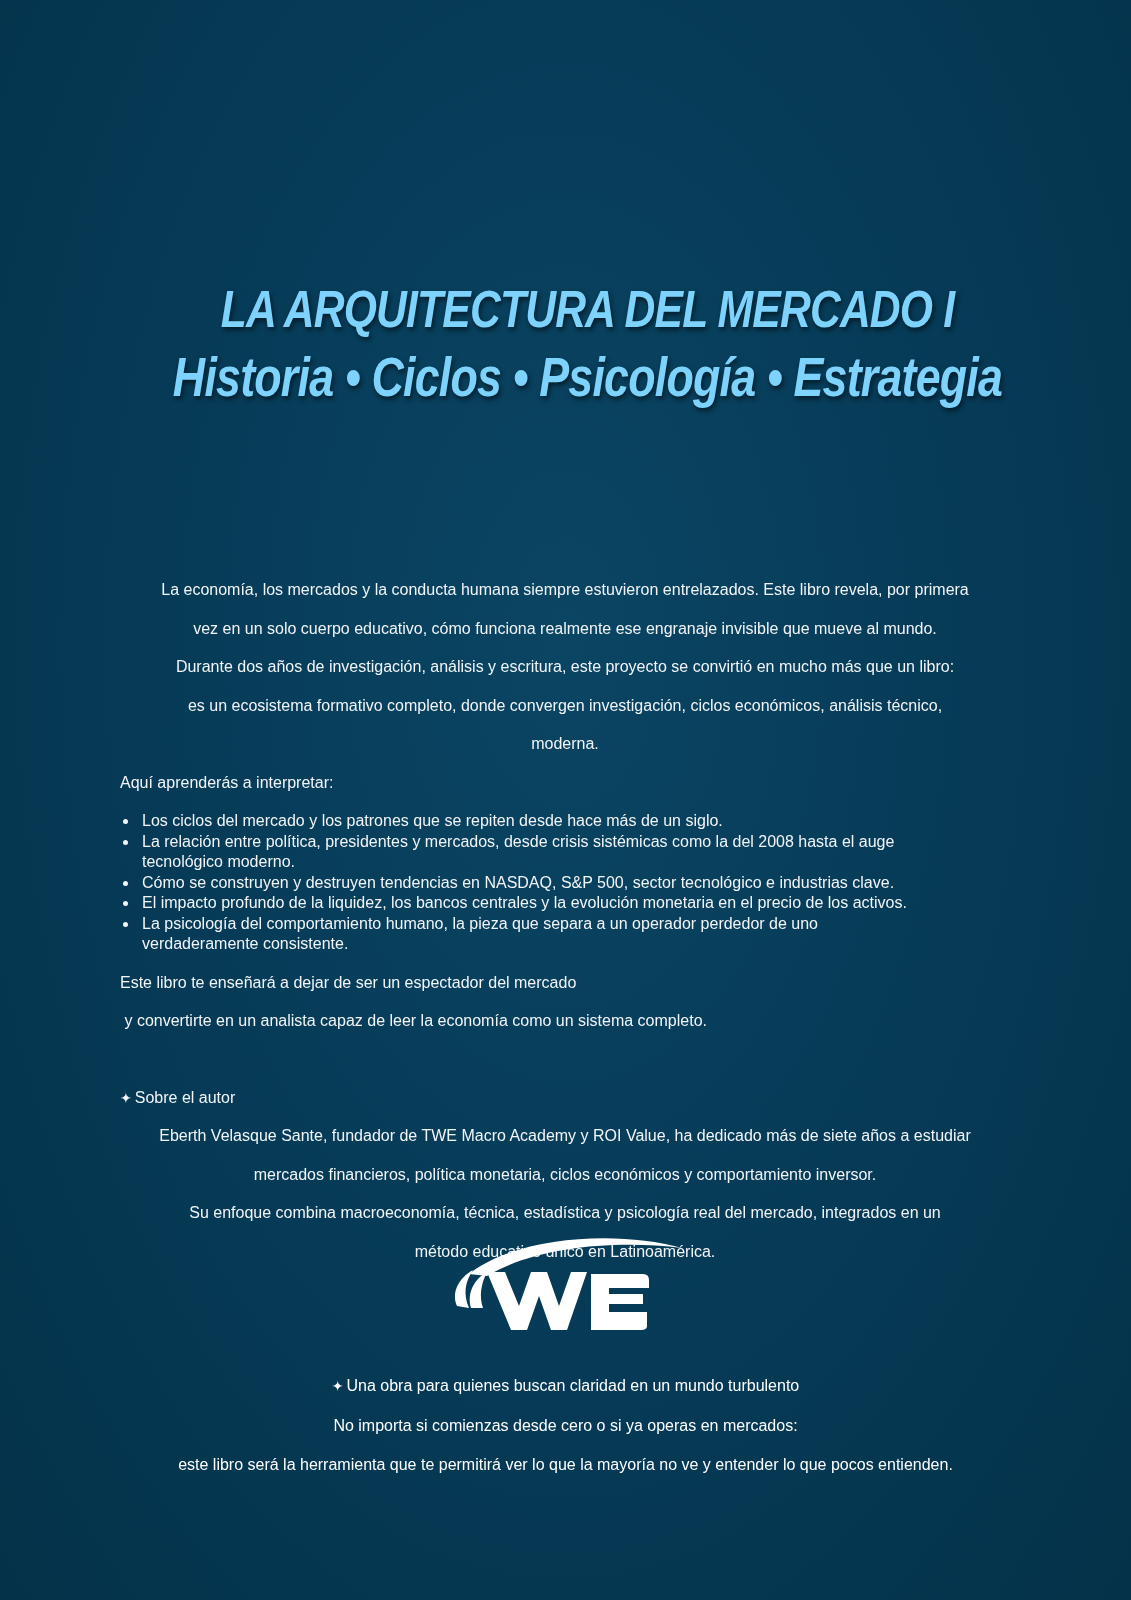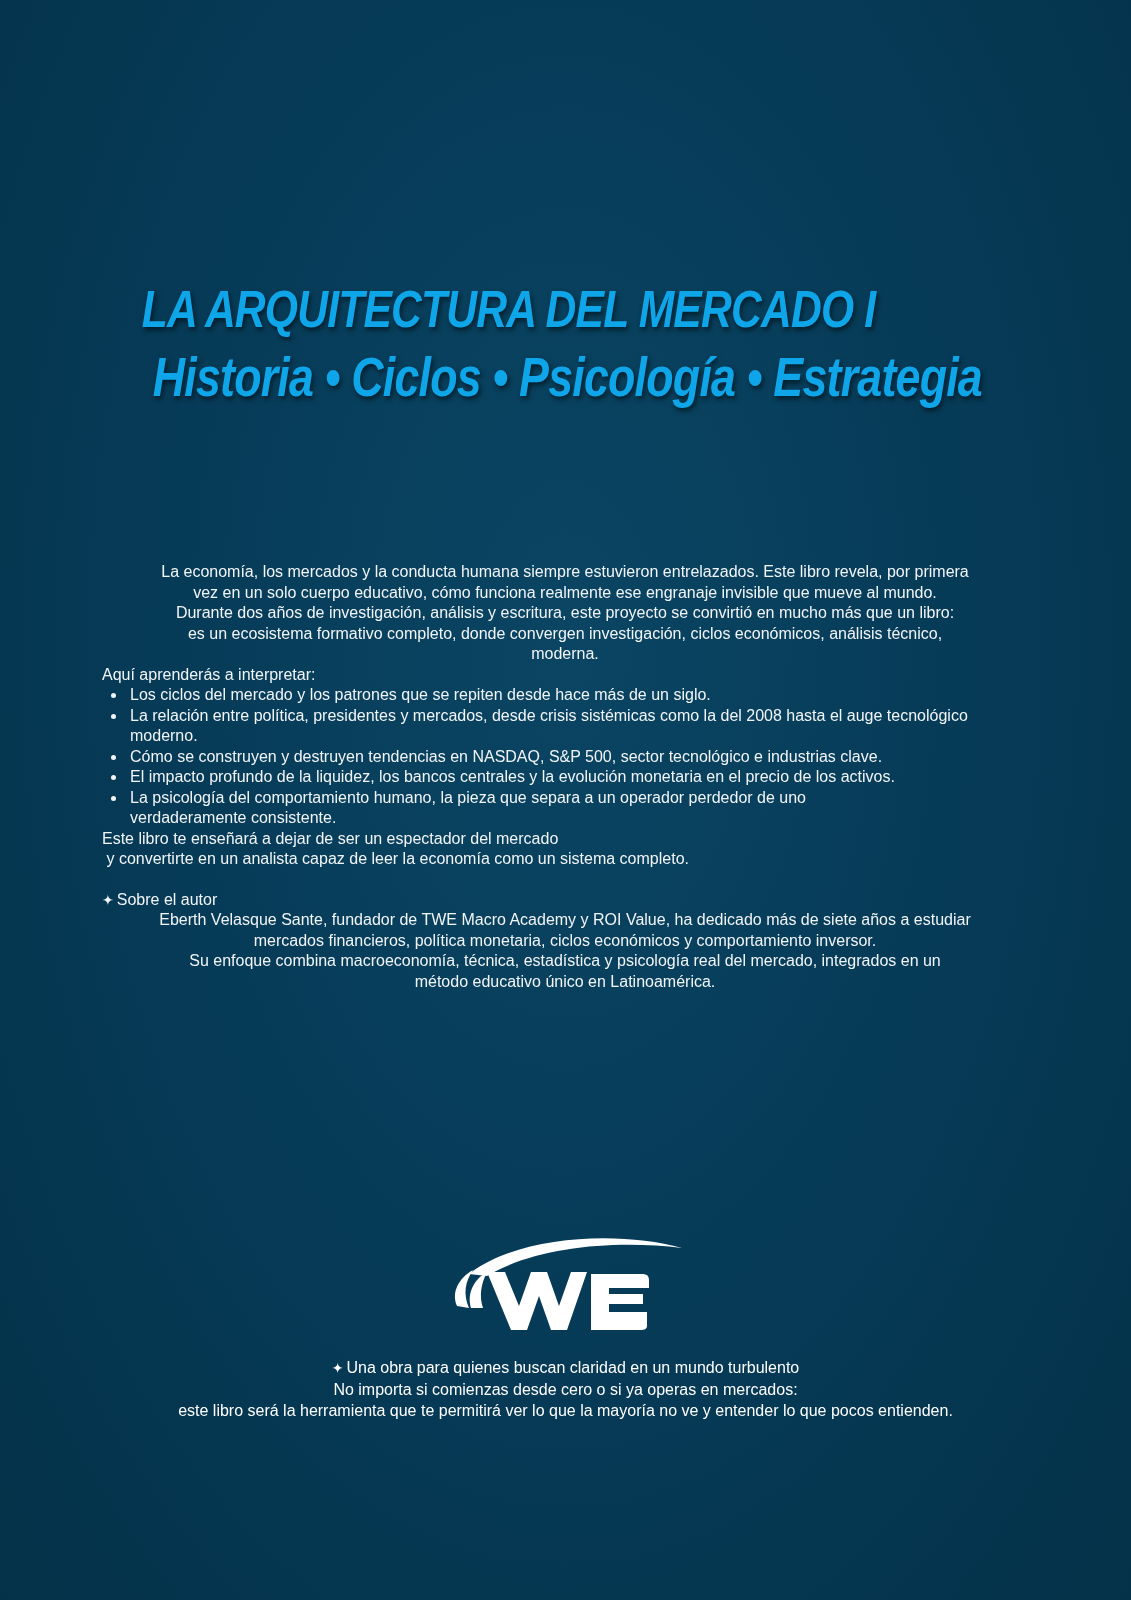--- a/index.html
+++ b/index.html
@@ -6,36 +6,37 @@
   body {
     width:1131px; height:1600px; overflow:hidden;
     background:#063a56;
     background-image: radial-gradient(ellipse at 50% 40%, #0a4563 0%, #063a56 55%, #043249 100%);
     font-family:"Liberation Sans", sans-serif;
     color:#ffffff;
     position:relative;
   }
   .title {
     position:absolute; left:0; right:0; top:276px;
+    text-align:center;
     font-family:"Liberation Sans", sans-serif;
     font-weight:bold; font-style:italic;
-    color:#0ea5e9;
+    color:#7dd3fc;
     text-shadow: 2px 3px 6px rgba(0,0,0,0.55);
     letter-spacing:-1px;
     padding-left:44px;
   }
   .title .l1 { font-size:52px; line-height:66px; transform:scaleX(0.82); display:block; }
   .title .l2 { font-size:56px; line-height:70px; transform:scaleX(0.80); display:block; }
   .body {
     position:absolute; left:102px; width:926px; top:562px;
     font-size:16px; line-height:20.5px; color:#f2f5f7;
   }
   .center { text-align:center; }
-  .p { margin:0; }
-  ul.bullets { list-style:none; margin:0; padding:0; }
+  .p { margin:18px; }
+  ul.bullets { list-style:none; margin:12px; padding:0; }
   ul.bullets li { position:relative; padding-left:28px; }
   ul.bullets li::before {
     content:""; position:absolute; left:9px; top:8px;
     width:5px; height:5px; border-radius:50%; background:#f2f5f7;
   }
   .gap { height:20px; }
   .sparkle { font-size:14px; margin-right:3px; }
   .logo {
     position:absolute; left:447px; top:1234px; width:240px; height:100px;
   }

